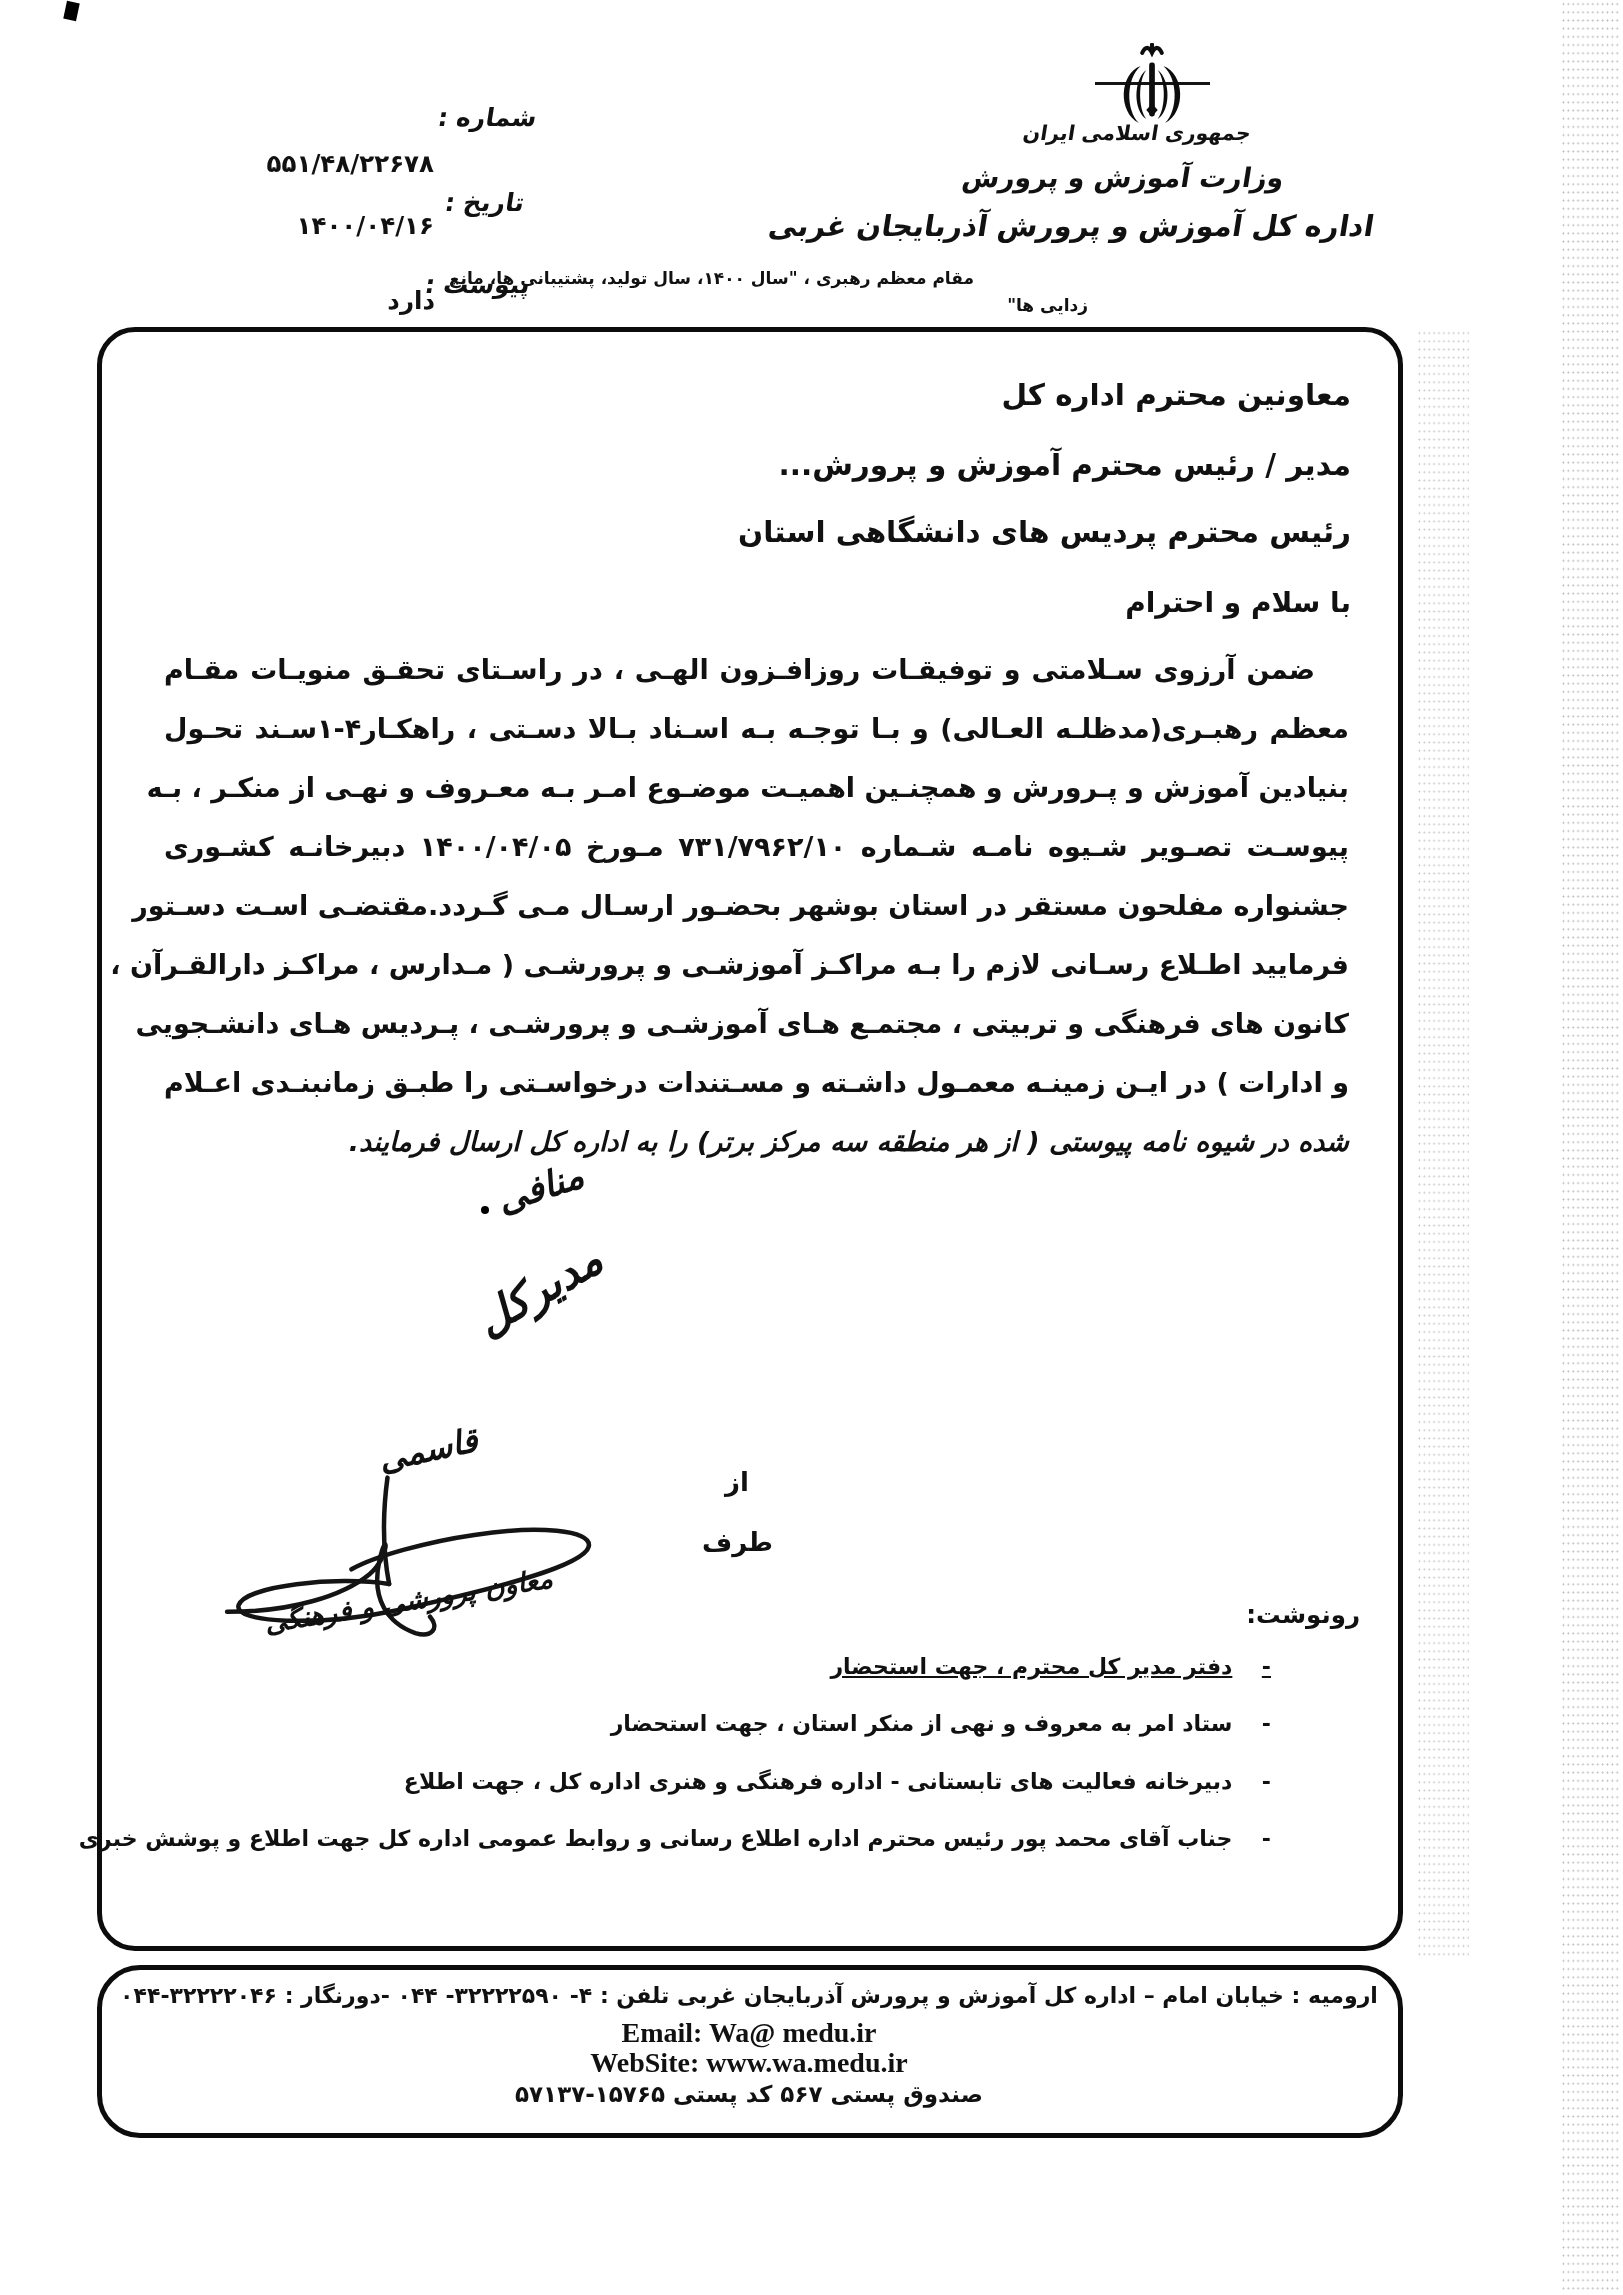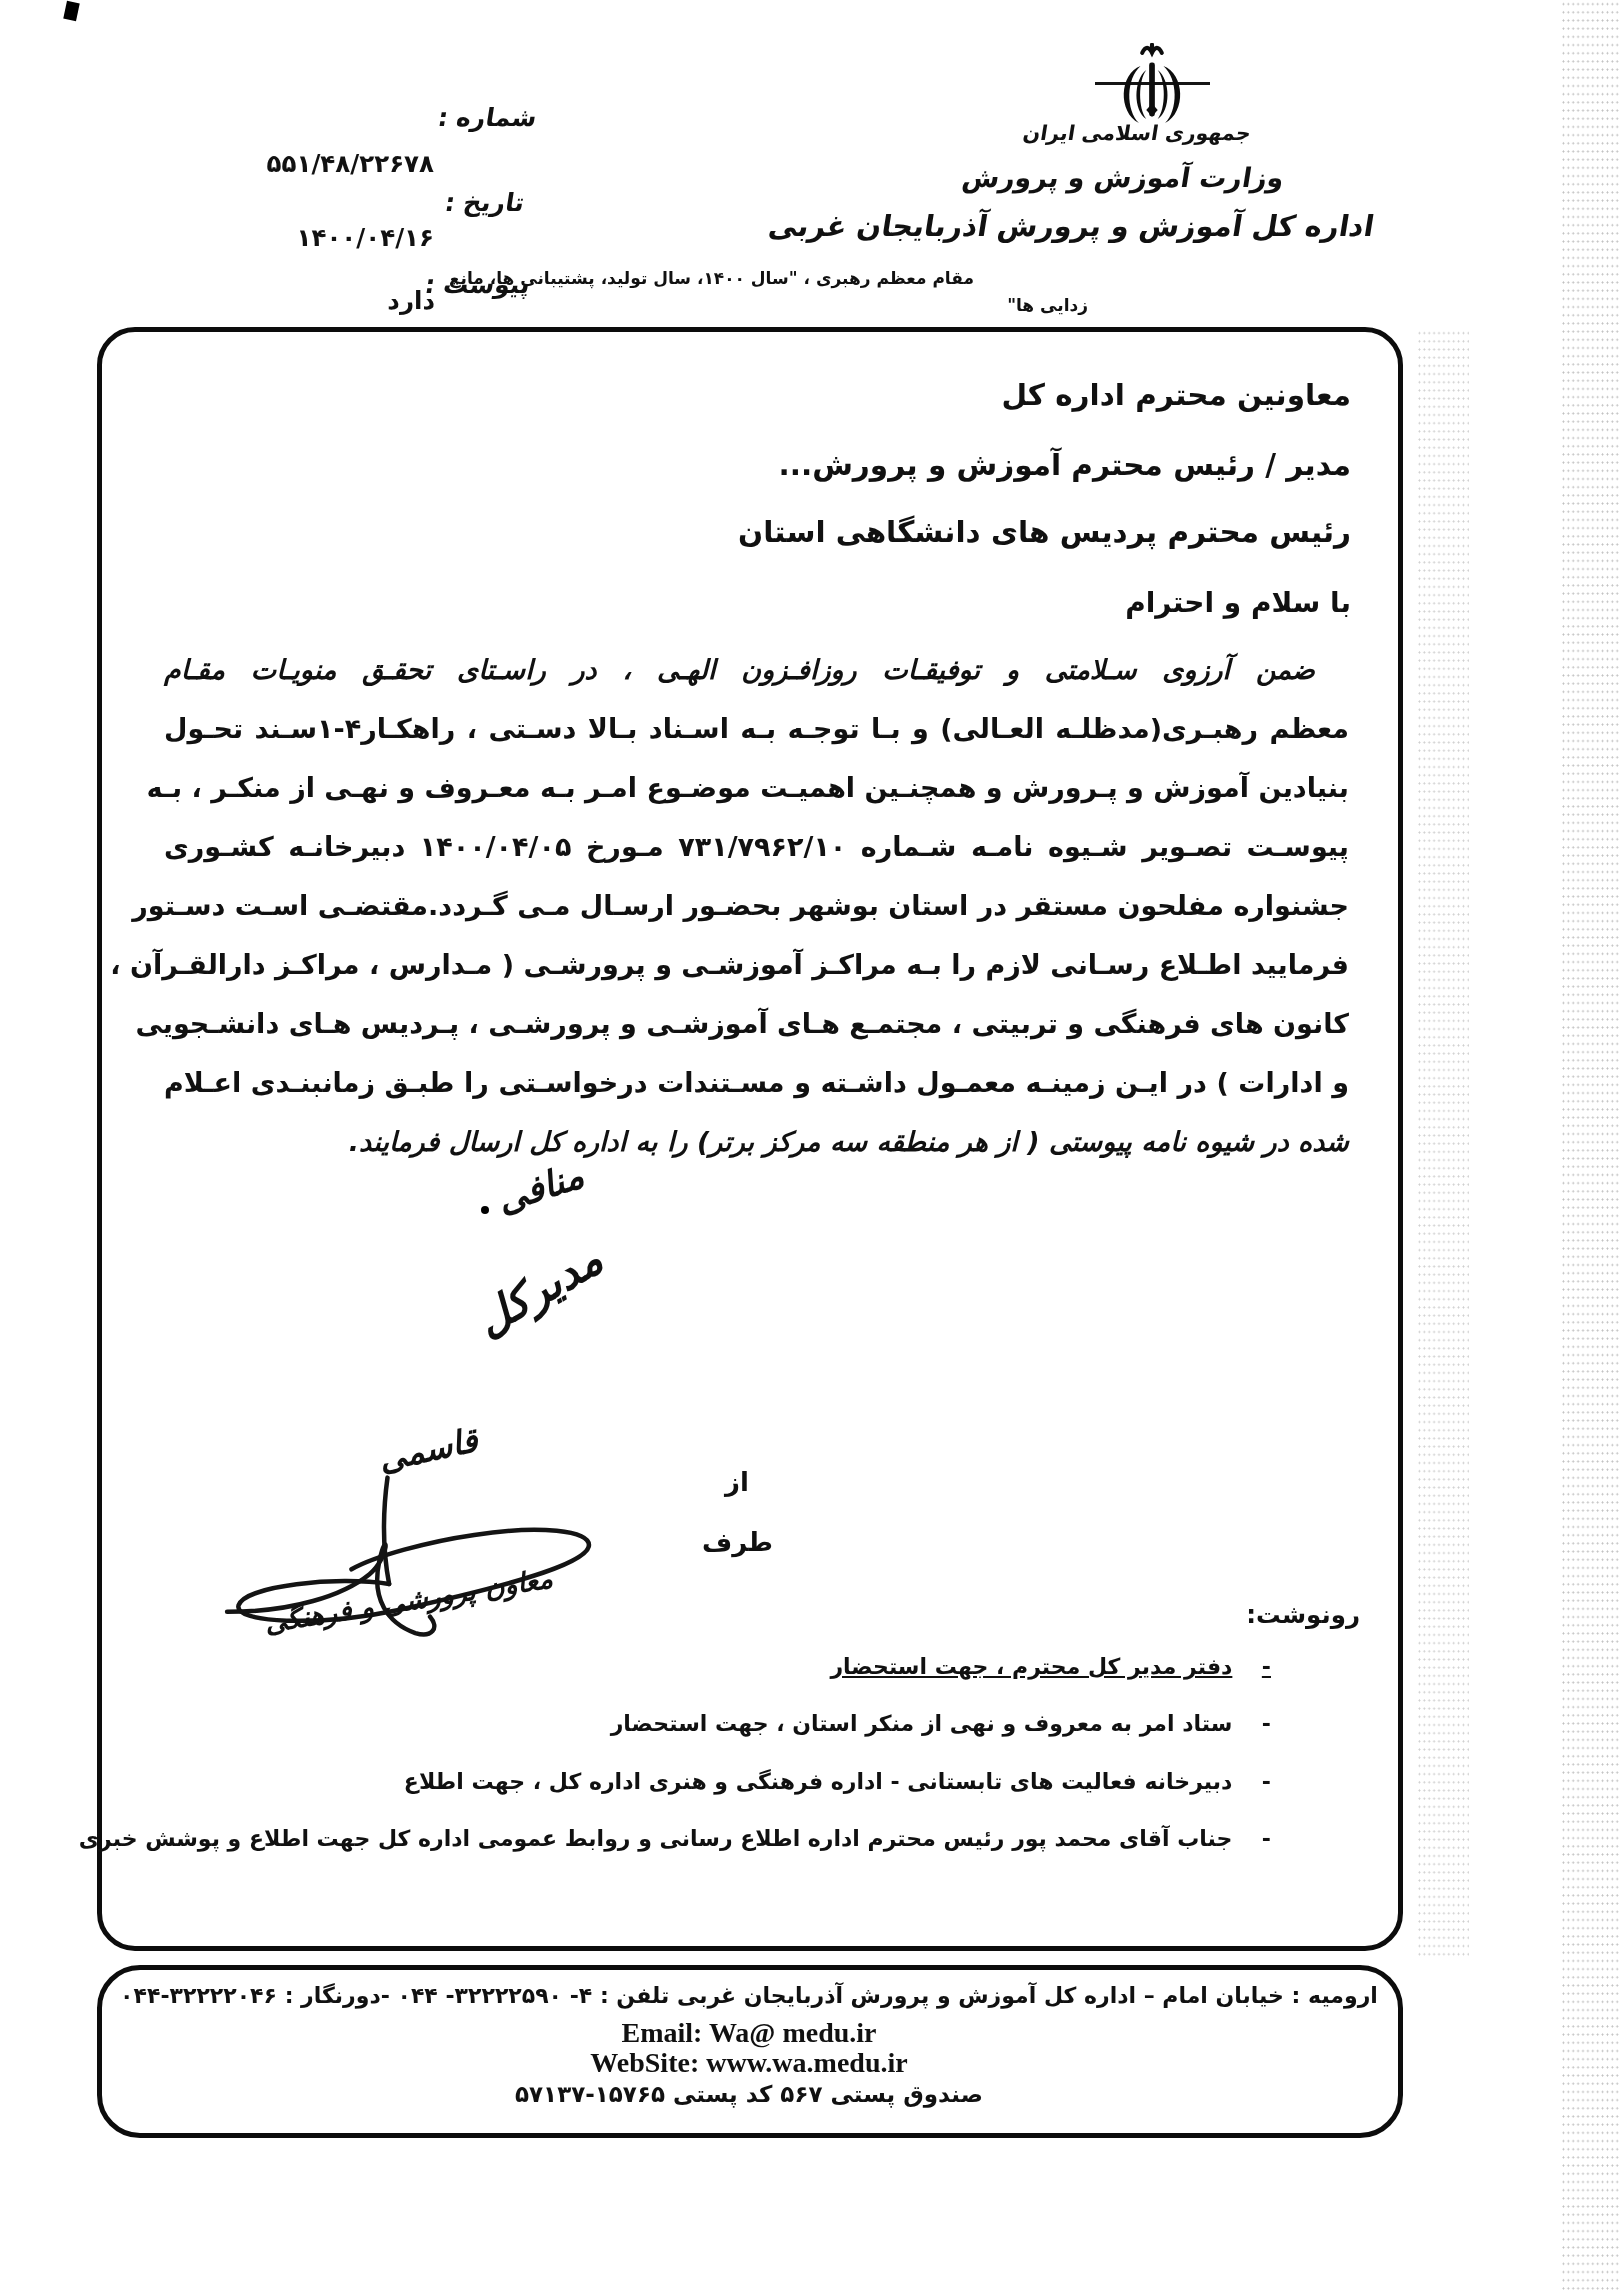--- a/index.html
+++ b/index.html
@@ -11,21 +11,21 @@
   .callig{font-weight:bold;transform:skewX(-9deg);}
   .hand{font-weight:bold;font-style:italic;}
   .center{text-align:center;}
   .nw{white-space:nowrap;}
   
   .frame{position:absolute;border:5.7px solid #0c0c0c;border-radius:38px;box-sizing:border-box;background:transparent;}
   
   .bodyblock{position:absolute;left:164px;top:640px;width:1185px;direction:rtl;}
   .bline{height:59px;line-height:59px;font-size:27px;font-weight:bold;
          text-align:justify;text-align-last:justify;white-space:nowrap;letter-spacing:0.2px;}
-  .bline.first{padding-right:34px;font-style:italic;}
+  .bline.first{padding-right:34px;}
   .bline.last{text-align-last:right;font-style:italic;}
   
   .ccrow{position:absolute;direction:rtl;font-size:22px;font-weight:bold;white-space:nowrap;}
   .ccrow .dash{margin-left:29.5px;}
   
   .noise{background-image:radial-gradient(circle,rgba(50,50,50,.85) 0.8px,transparent 1.2px);
          background-size:4.9px 8.2px;}
   .serifline{font-family:"Liberation Serif",serif;font-weight:600;}
 </style>
 </head>
@@ -54,21 +54,21 @@
   <div class="abs callig rtl center nw" style="left:1014px;top:162px;width:270px;font-size:27px;">وزارت آموزش و پرورش</div>
   <div class="abs callig rtl center nw" style="left:924px;top:209px;width:450px;font-size:29px;">اداره کل آموزش و پرورش آذربایجان غربی</div>
 
   <div class="abs rtl b nw" style="left:601px;top:268px;width:373px;font-size:17px;text-align:right;">مقام معظم رهبری ، "سال ۱۴۰۰، سال تولید، پشتیبانی ها، مانع</div>
   <div class="abs rtl b nw" style="left:953px;top:295px;width:135px;font-size:17px;text-align:right;">زدایی ها"</div>
 
   <div class="abs callig rtl nw" style="right:1086px;top:103px;font-size:25px;">شماره :</div>
   <div class="abs rtl b nw" style="right:1189px;top:129px;font-size:24.5px;margin-top:20px;">۵۵۱/۴۸/۲۲۶۷۸</div>
 
   <div class="abs callig rtl nw" style="right:1099px;top:188px;font-size:25px;">تاریخ :</div>
-  <div class="abs rtl b nw" style="right:1189px;top:211px;font-size:24.5px;margin-top:12px;">۱۴۰۰/۰۴/۱۶</div>
+  <div class="abs rtl b nw" style="right:1189px;top:211px;font-size:24.5px;">۱۴۰۰/۰۴/۱۶</div>
 
   <div class="abs callig rtl nw" style="right:1093px;top:270px;font-size:25px;">پیوست :</div>
   <div class="abs rtl b nw" style="right:1188px;top:286px;font-size:24.5px;">دارد</div>
 
   <div class="frame" style="left:97px;top:327px;width:1306px;height:1624px;border-radius:38px;"></div>
 
   <div class="abs rtl b nw" style="right:272px;top:378px;font-size:29.5px;">معاونین محترم اداره کل</div>
   <div class="abs rtl b nw" style="right:272px;top:448px;font-size:29.5px;">مدیر / رئیس محترم آموزش و پرورش...</div>
   <div class="abs rtl b nw" style="right:272px;top:515px;font-size:29.5px;">رئیس محترم پردیس های دانشگاهی استان</div>
 

